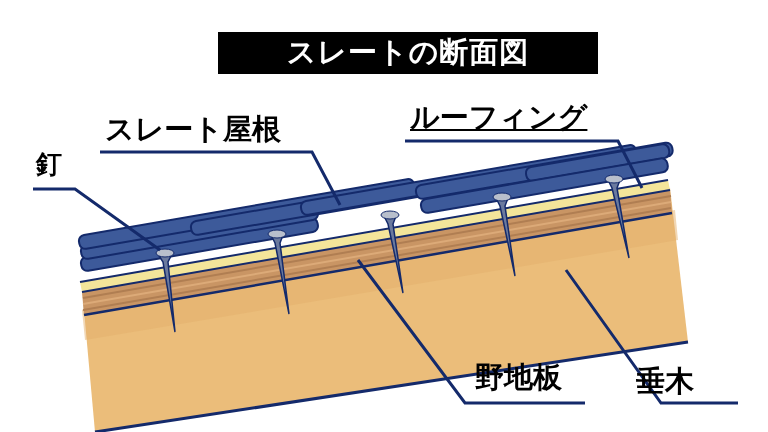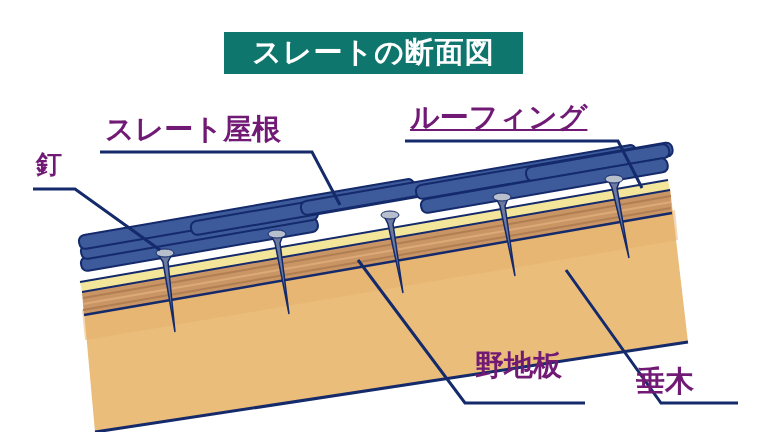--- a/index.html
+++ b/index.html
@@ -1,23 +1,23 @@
 <!DOCTYPE html>
 <html><head>
   <meta charset="utf-8">
   <style>
     html, body { margin: 0; padding: 0; background: #ffffff; }
     body { width: 768px; height: 432px; position: relative; overflow: hidden; font-family: "DejaVu Sans", sans-serif; }
-    .title-box { position: absolute; left: 218px; top: 32px; width: 299px; height: 42px; background: #0f766e; display: flex; align-items: center; justify-content: center; margin-left: 6px; }
+    .title-box { position: absolute; left: 218px; top: 32px; width: 380px; height: 42px; background: #000000; display: flex; align-items: center; justify-content: center; }
     .title-text { color: #ffffff; font-size: 29px; font-weight: bold; letter-spacing: 1px; }
-    .label { position: absolute; color: #701a75; font-weight: bold; white-space: nowrap; }
+    .label { position: absolute; color: #000000; font-weight: bold; white-space: nowrap; }
     .lbl-slate { left: 105px; top: 110px; font-size: 29px; }
     .lbl-nail { left: 36px; top: 147px; font-size: 26px; }
     .lbl-roofing { left: 410px; top: 98px; font-size: 29px; text-decoration: underline; }
-    .lbl-nojiita { left: 475px; top: 346px; font-size: 29px; }
+    .lbl-nojiita { left: 475px; top: 358px; font-size: 29px; }
     .lbl-taruki { left: 636px; top: 362px; font-size: 29px; }
     svg.diagram { position: absolute; left: 0; top: 0; }
   </style>
 </head>
 <body>
 
 <div class="title-box">
   <span class="title-text">スレートの断面図</span>
 </div>
 

